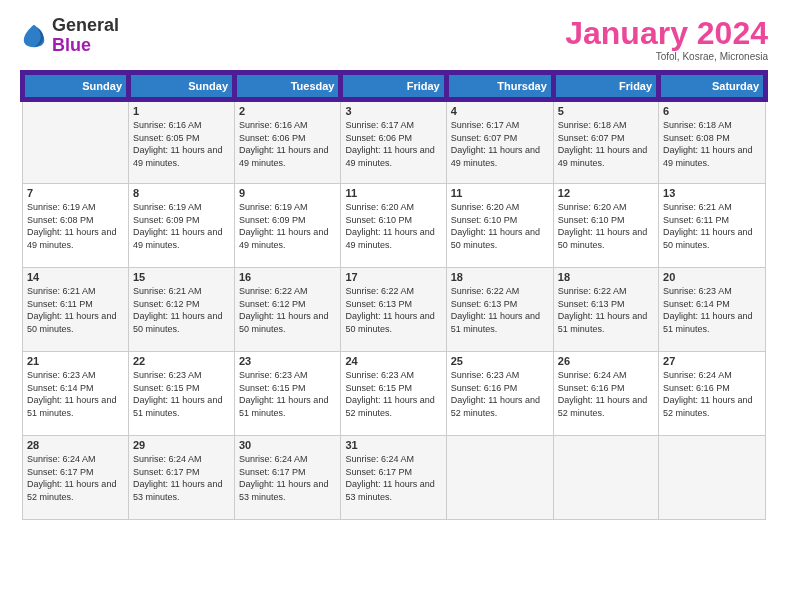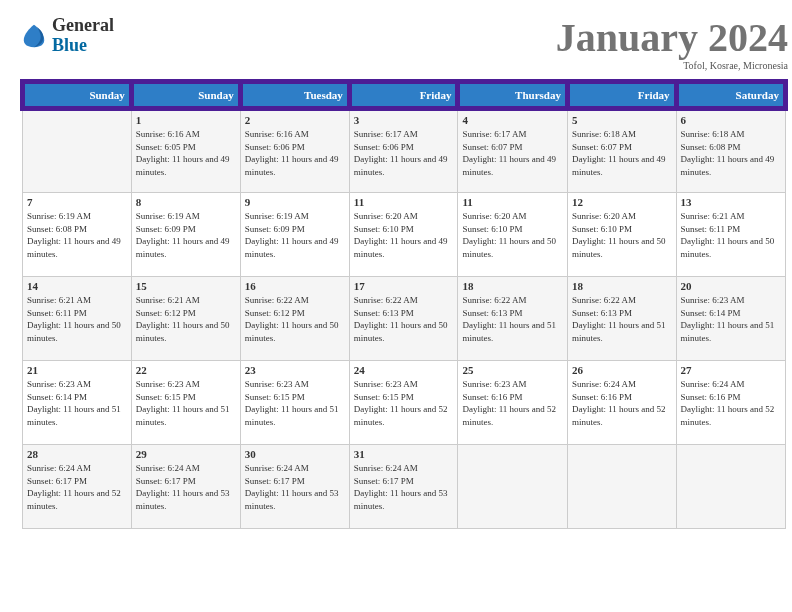--- a/index.html
+++ b/index.html
@@ -6,52 +6,51 @@
     body {
       width: 792px;
       height: 612px;
       font-family: Arial, sans-serif;
       background: #fff;
       overflow: hidden;
     }
     .page {
       width: 792px;
       height: 432px;
-      padding: 16px 4px 12px 20px;
-      font-family: Liberation Serif, serif;
+      padding: 16px 24px 12px 20px;
     }
     .header {
       display: flex;
       justify-content: space-between;
       align-items: flex-start;
       margin-bottom: 8px;
     }
     .logo {
       display: flex;
       align-items: center;
       gap: 4px;
     }
     .logo-text {
       font-size: 18px;
       font-weight: bold;
       line-height: 1.1;
     }
     .logo-general { color: #333; }
-    .logo-blue { color: #0369a1; }
+    .logo-blue { color: #a21caf; }
     .logo-icon {
       width: 28px;
       height: 28px;
     }
     .title-block {
       text-align: right;
     }
     .title-block h1 {
-      font-size: 40px;
-      font-weight: bold;
-      color: #737373;
+      font-size: 32px;
+      font-weight: bold;
+      color: #ec4899;
       line-height: 1.1;
     }
     .title-block h2 {
       font-size: 10px;
       font-weight: normal;
       color: #555;
     }
     .calendar {
       width: 100%;
       border-collapse: collapse;

